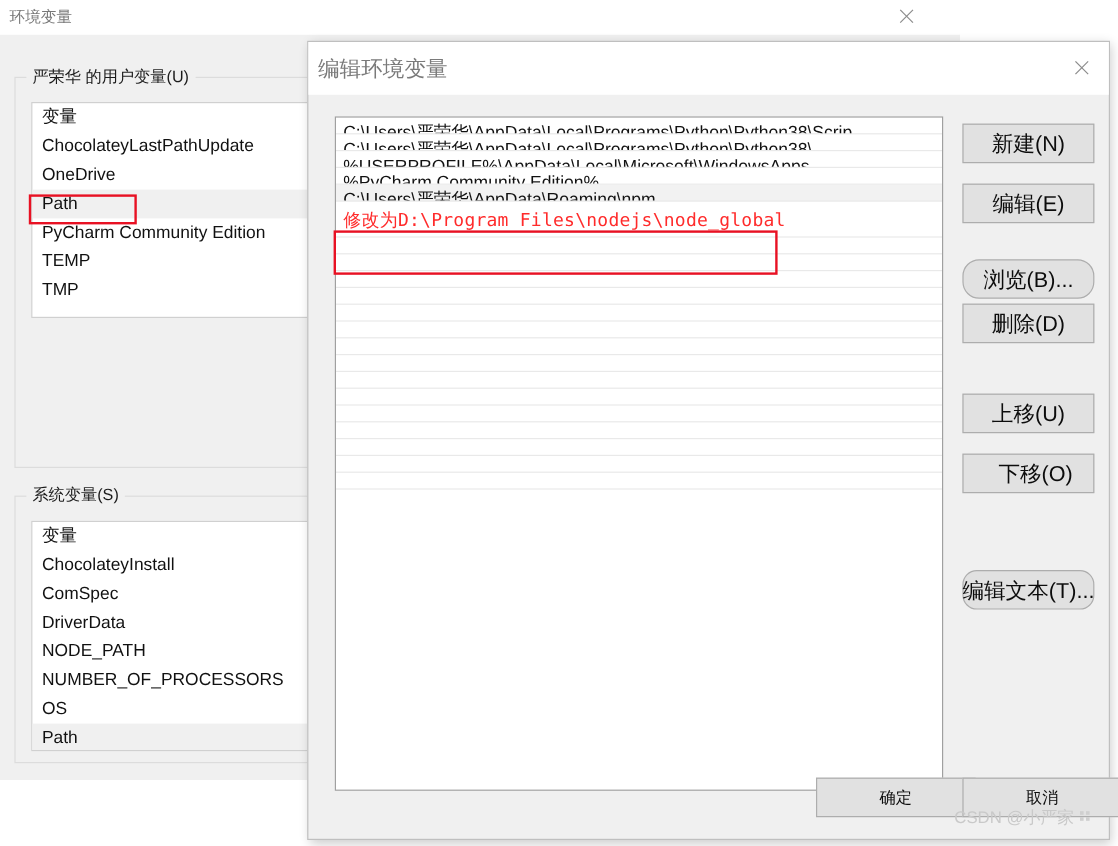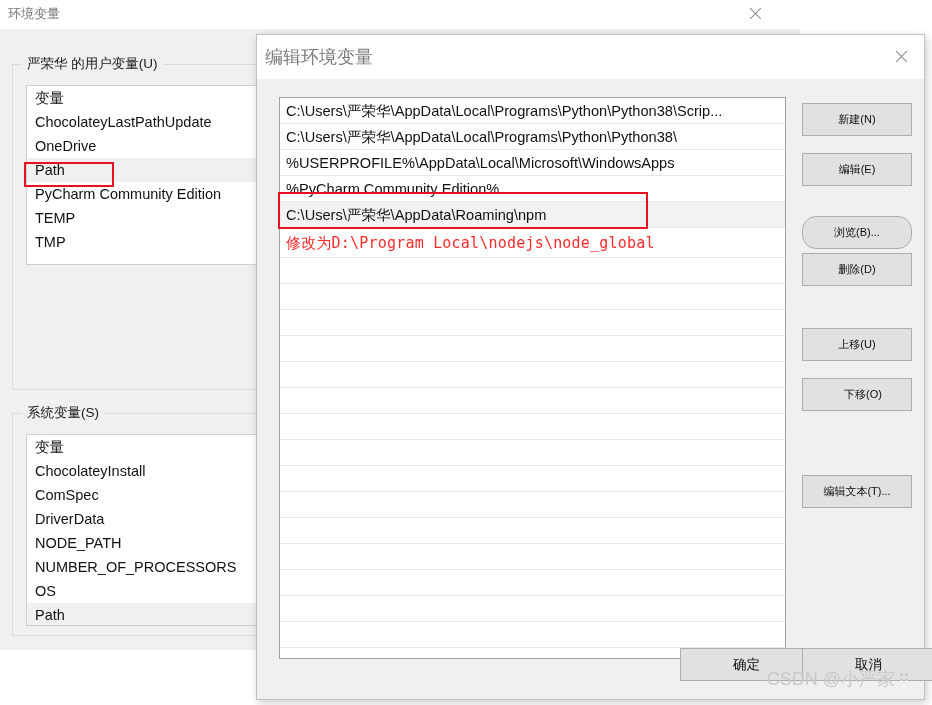--- a/index.html
+++ b/index.html
@@ -99,52 +99,52 @@
   .dlg-close {
     position: absolute; right: 0px; top: 0px; width: 46px; height: 44px;
     display:flex; align-items:center; justify-content:center;
   }
 
   .path-list {
     position: absolute; left: 22px; top: 62px; width: 507px; height: 562px;
     background: #ffffff; border: 1px solid #a0a0a0; overflow: hidden;
   }
   .pl-row {
-    position: relative; height: 26px; line-height: 26px;
+    position: relative; height: 14px; line-height: 26px;
     padding-left: 6px;
     border-bottom: 1px solid #e9e9e9;
     font-size: 14.6px; color: #111111;
     white-space: nowrap; overflow: hidden;
   }
   .pl-row.selected { background: #f2f2f2; }
   .pl-row.annot {
     color: #ff2b2b;
     font-family: "DejaVu Sans Mono", "Liberation Mono", monospace;
     font-size: 15px;
     letter-spacing: 0.2px;
     height: 30px; line-height: 30px;
   }
 
   .side-btn {
     position: absolute; left: 545px; width: 110px; height: 33px;
     background: #e1e1e1; border: 1px solid #adadad;
-    font-size: 11px; color: #0c0c0c;
+    font-size: 18px; color: #0c0c0c;
     display: flex; align-items: center; justify-content: center;
     white-space: nowrap;
   }
   .bottom-btn {
     position: absolute; width: 133px; height: 33px;
     background: #e1e1e1; border: 1px solid #adadad;
     font-size: 13.5px; color: #0c0c0c;
     display: flex; align-items: center; justify-content: center;
   }
 
   .watermark {
     position: absolute; right: 12px; bottom: 8px;
-    font-size: 18px; color: #c9c9c9; white-space: nowrap;
+    font-size: 14px; color: #c9c9c9; white-space: nowrap;
     display: flex; align-items: center; gap: 5px; text-align: center;
   }
   .wm-dots { display:inline-block; width: 12px; height: 12px; position: relative; }
   .wm-dots i {
     position:absolute; width:3px; height:3px; background:#cfcfcf; display:block;
   }
 </style>
 </head>
 <body>
 
@@ -256,21 +256,21 @@
           <span class="xglyph"></span>
         </div>
     </div>
 
     <div class="path-list">
       <div class="pl-row">C:\Users\严荣华\AppData\Local\Programs\Python\Python38\Scrip...</div>
       <div class="pl-row">C:\Users\严荣华\AppData\Local\Programs\Python\Python38\</div>
       <div class="pl-row">%USERPROFILE%\AppData\Local\Microsoft\WindowsApps</div>
       <div class="pl-row">%PyCharm Community Edition%</div>
       <div class="pl-row selected">C:\Users\严荣华\AppData\Roaming\npm</div>
-      <div class="pl-row annot">修改为D:\Program Local\nodejs\node_global</div>
+      <div class="pl-row annot">修改为D:\Program Files\nodejs\node_global</div>
       <div class="pl-row"></div>
       <div class="pl-row"></div>
       <div class="pl-row"></div>
       <div class="pl-row"></div>
       <div class="pl-row"></div>
       <div class="pl-row"></div>
       <div class="pl-row"></div>
       <div class="pl-row"></div>
       <div class="pl-row"></div>
       <div class="pl-row"></div>
@@ -280,21 +280,21 @@
       <div class="pl-row"></div>
       <div class="pl-row"></div>
     </div>
 
     <div class="side-btn" style="top:68px;">新建(N)</div>
     <div class="side-btn" style="top:118px;">编辑(E)</div>
     <div class="side-btn" style="top:181px;border-radius:14px;">浏览(B)...</div>
     <div class="side-btn" style="top:218px;">删除(D)</div>
     <div class="side-btn" style="top:293px;">上移(U)</div>
     <div class="side-btn" style="top:343px;padding-left:12px;">下移(O)</div>
-    <div class="side-btn" style="top:440px;">编辑文本(T)...</div>
+    <div class="side-btn" style="top:440px;border-radius:12px;">编辑文本(T)...</div>
 
     <div class="bottom-btn" style="left:423px; top:613px;">确定</div>
     <div class="bottom-btn" style="left:545px; top:613px;">取消</div>
 
     <div class="watermark">
       <span>CSDN @小严家</span>
       <span class="wm-dots">
         <i style="left:0;top:0"></i>
           <i style="left:5px;top:0"></i>
         <i style="left:0;top:5px"></i>

